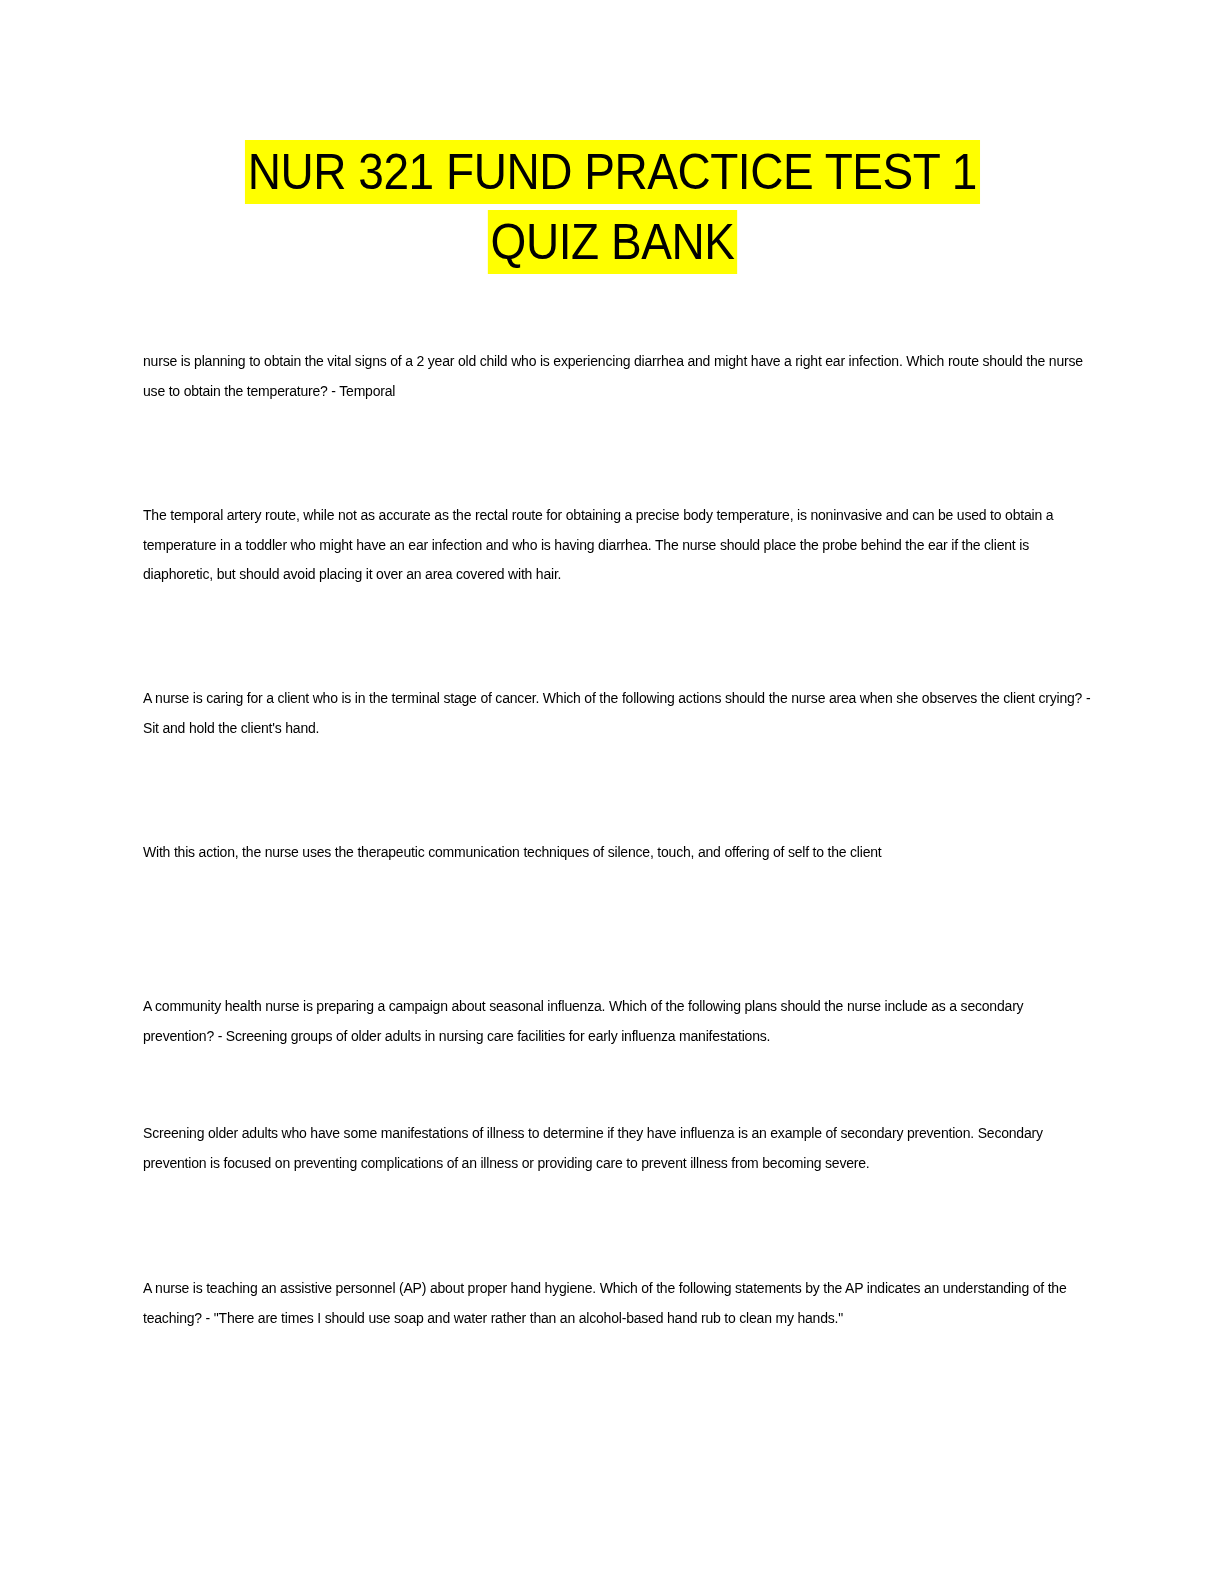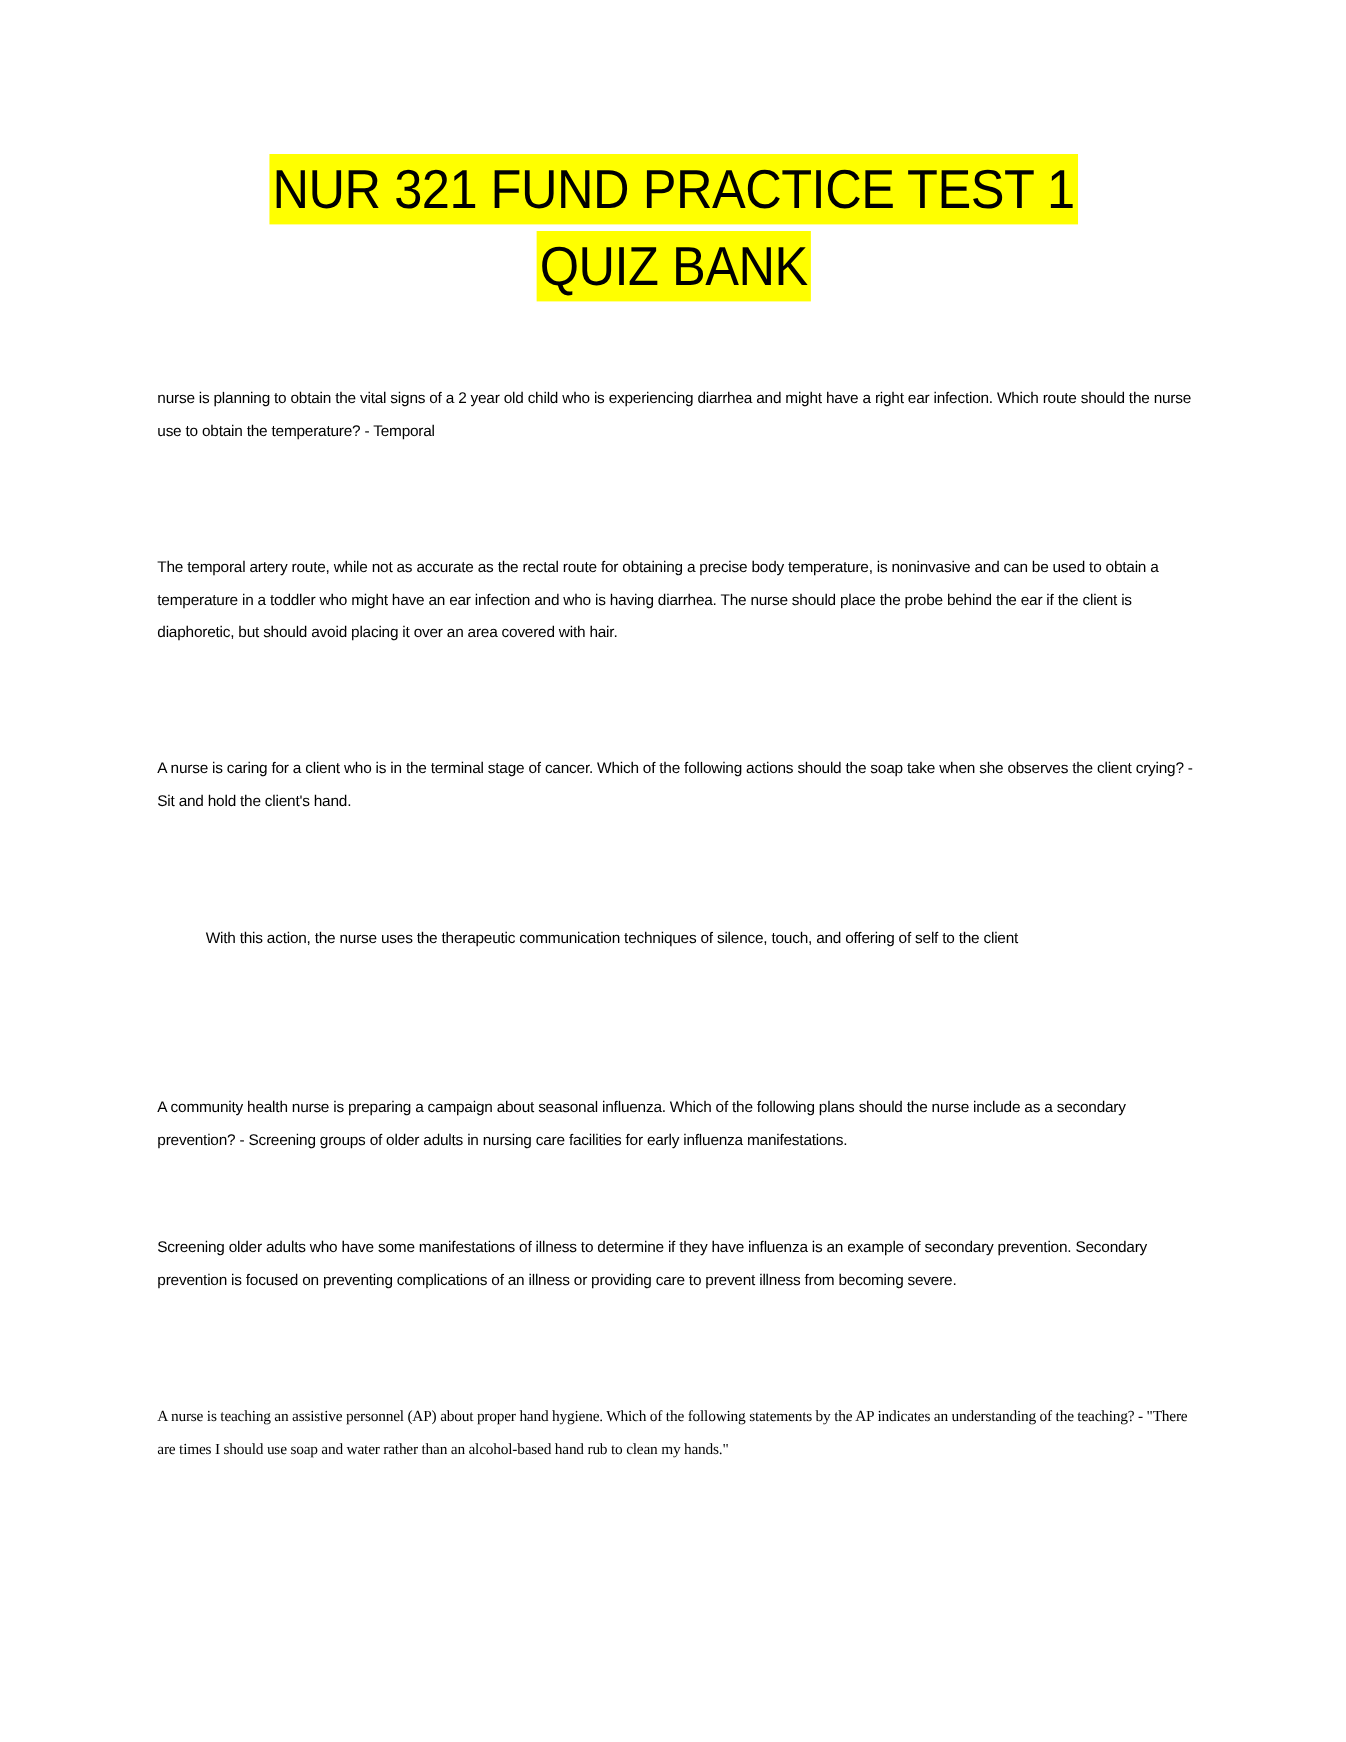--- a/index.html
+++ b/index.html
@@ -52,21 +52,21 @@
 
 <div class="title-block">
   <span class="title-line l1">NUR 321 FUND PRACTICE TEST 1</span><br>
   <span class="title-line l2">QUIZ BANK</span>
 </div>
 
 <p class="para" style="top:347px;">nurse is planning to obtain the vital signs of a 2 year old child who is experiencing diarrhea and might have a right ear infection. Which route should the nurse use to obtain the temperature? - Temporal</p>
 
 <p class="para" style="top:501px;">The temporal artery route, while not as accurate as the rectal route for obtaining a precise body temperature, is noninvasive and can be used to obtain a temperature in a toddler who might have an ear infection and who is having diarrhea. The nurse should place the probe behind the ear if the client is diaphoretic, but should avoid placing it over an area covered with hair.</p>
 
-<p class="para" style="top:684px;">A nurse is caring for a client who is in the terminal stage of cancer. Which of the following actions should the soap take when she observes the client crying? - Sit and hold the client's hand.</p>
+<p class="para" style="top:684px;">A nurse is caring for a client who is in the terminal stage of cancer. Which of the following actions should the nurse area when she observes the client crying? - Sit and hold the client's hand.</p>
 
-<p class="para" style="top:838px;margin-left:44px;">With this action, the nurse uses the therapeutic communication techniques of silence, touch, and offering of self to the client</p>
+<p class="para" style="top:838px;">With this action, the nurse uses the therapeutic communication techniques of silence, touch, and offering of self to the client</p>
 
 <p class="para" style="top:964px;margin-top:28px;">A community health nurse is preparing a campaign about seasonal influenza. Which of the following plans should the nurse include as a secondary prevention? - Screening groups of older adults in nursing care facilities for early influenza manifestations.</p>
 
 <p class="para" style="top:1119px;">Screening older adults who have some manifestations of illness to determine if they have influenza is an example of secondary prevention. Secondary prevention is focused on preventing complications of an illness or providing care to prevent illness from becoming severe.</p>
 
-<p class="para" style="top:1274px;font-family:Liberation Serif, serif;">A nurse is teaching an assistive personnel (AP) about proper hand hygiene. Which of the following statements by the AP indicates an understanding of the teaching? - "There are times I should use soap and water rather than an alcohol-based hand rub to clean my hands."</p>
+<p class="para" style="top:1274px;">A nurse is teaching an assistive personnel (AP) about proper hand hygiene. Which of the following statements by the AP indicates an understanding of the teaching? - "There are times I should use soap and water rather than an alcohol-based hand rub to clean my hands."</p>
 
 </body></html>

